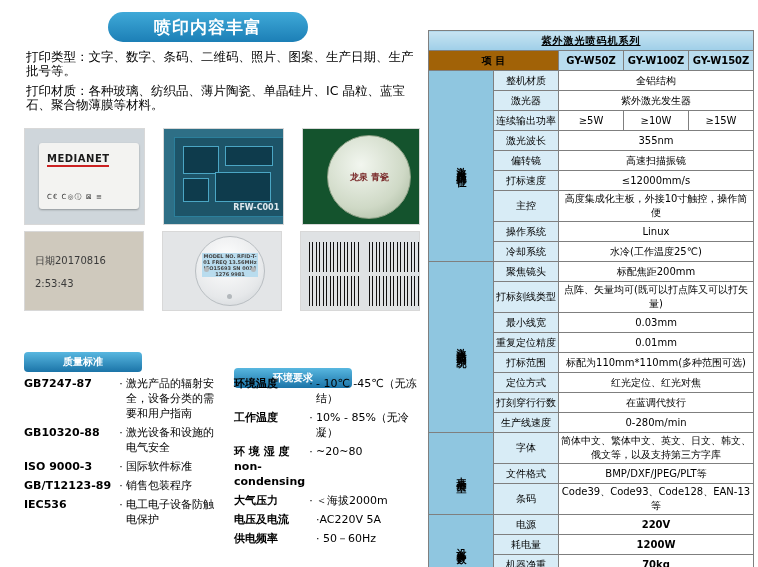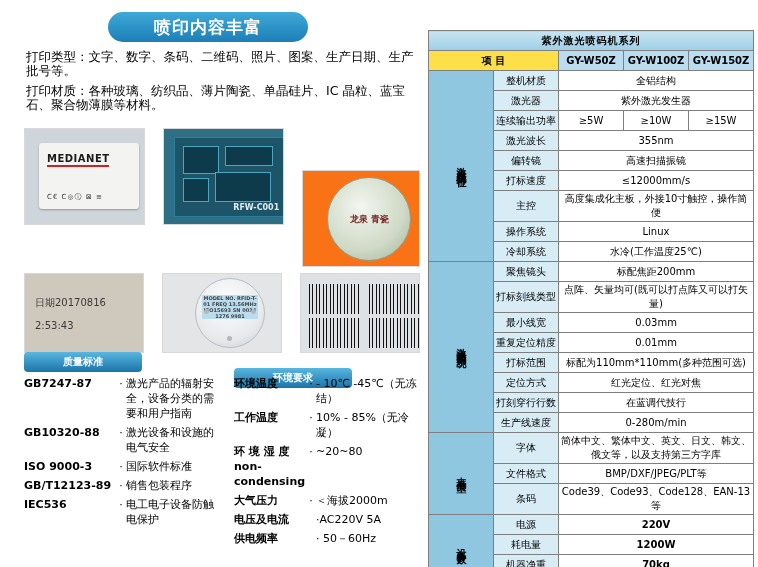--- a/index.html
+++ b/index.html
@@ -25,21 +25,21 @@
   
   .intro{position:absolute;left:26px;top:50px;width:390px;line-height:14px;font-size:12.5px;}
   .intro p{margin:0 0 6px 0;}
 
   
   .photos{position:absolute;left:24px;top:128px;width:396px;}
   .prow{display:flex;gap:18px;margin-bottom:6px;}
   .ph{position:relative;overflow:hidden;border:1px solid #d8d8d8;}
   .p1{width:128px;height:95px;background:#cfd6db;}
   .p2{width:128px;height:95px;background:#2e6f86;}
-  .p3{width:124px;height:95px;background:#f97316;margin-top:42px;}
+  .p3{width:124px;height:95px;background:#14532d;}
   .p4{width:128px;height:78px;background:#cfc9bd;}
   .p5{width:128px;height:78px;background:#e3e5e7;}
   .p6{width:128px;height:78px;background:#dfe2e4;}
 
   
   .card1{position:absolute;left:14px;top:14px;width:100px;height:66px;background:#f3f3f1;border-radius:3px;box-shadow:0 1px 2px rgba(0,0,0,.3);}
   .card1 .brand{position:absolute;left:8px;top:10px;font-size:10px;font-weight:bold;color:#1a1a1a;letter-spacing:.5px;}
   .card1 .brandbar{position:absolute;left:8px;top:22px;width:62px;height:2px;background:#c22;}
   .card1 .marks{position:absolute;left:8px;bottom:7px;font-size:7px;color:#333;letter-spacing:1px;}
   
@@ -80,21 +80,21 @@
 
   
   table.spec{border-collapse:collapse;width:326px;table-layout:fixed;}
   table.spec td,table.spec th{
     border:1px solid #7f7f7f;
     font-size:10px;text-align:center;vertical-align:middle;
     padding:1px 2px;height:17px;
   }
   .t-title{
     background:linear-gradient(to bottom,#c7e3f2,#9fcfe8);
-    font-size:15px;font-weight:bold;height:28px;letter-spacing:1px;
+    font-size:15px;font-weight:bold;height:28px;letter-spacing:1px;text-decoration:underline;
   }
   .side{
     background:#8fc6e0;font-weight:bold;width:16px;
     font-size:10px;line-height:12px;
   }
   .side span{writing-mode:vertical-rl;text-orientation:upright;display:inline-block;letter-spacing:2px;}
   .lbl{background:#b9dcee;font-weight:bold;width:70px;}
   .lbl2{background:#d8ecf6;width:70px;}
   .val{background:#ffffff;}
   .big{font-size:15px;font-weight:bold;}
@@ -227,21 +227,21 @@
   </div>
 </div>
 
 <div class="right">
   <table class="spec">
     <tbody>
         <tr>
           <td class="t-title" colspan="5">紫外激光喷码机系列</td>
         </tr>
     <tr>
-      <td class="lbl" colspan="2" rowspan="1" style="background:#fde047;">项 目</td>
+      <td class="lbl" colspan="2" rowspan="1" style="background:#a16207;">项 目</td>
       <td class="lbl">GY-W50Z</td>
       <td class="lbl">GY-W100Z</td>
       <td class="lbl">GY-W150Z</td>
     </tr>
 
     <tr>
       <td class="side" rowspan="9"><span>激光整机特征</span></td>
       <td class="lbl2">整机材质</td>
       <td class="val" colspan="3">全铝结构</td>
     </tr>

